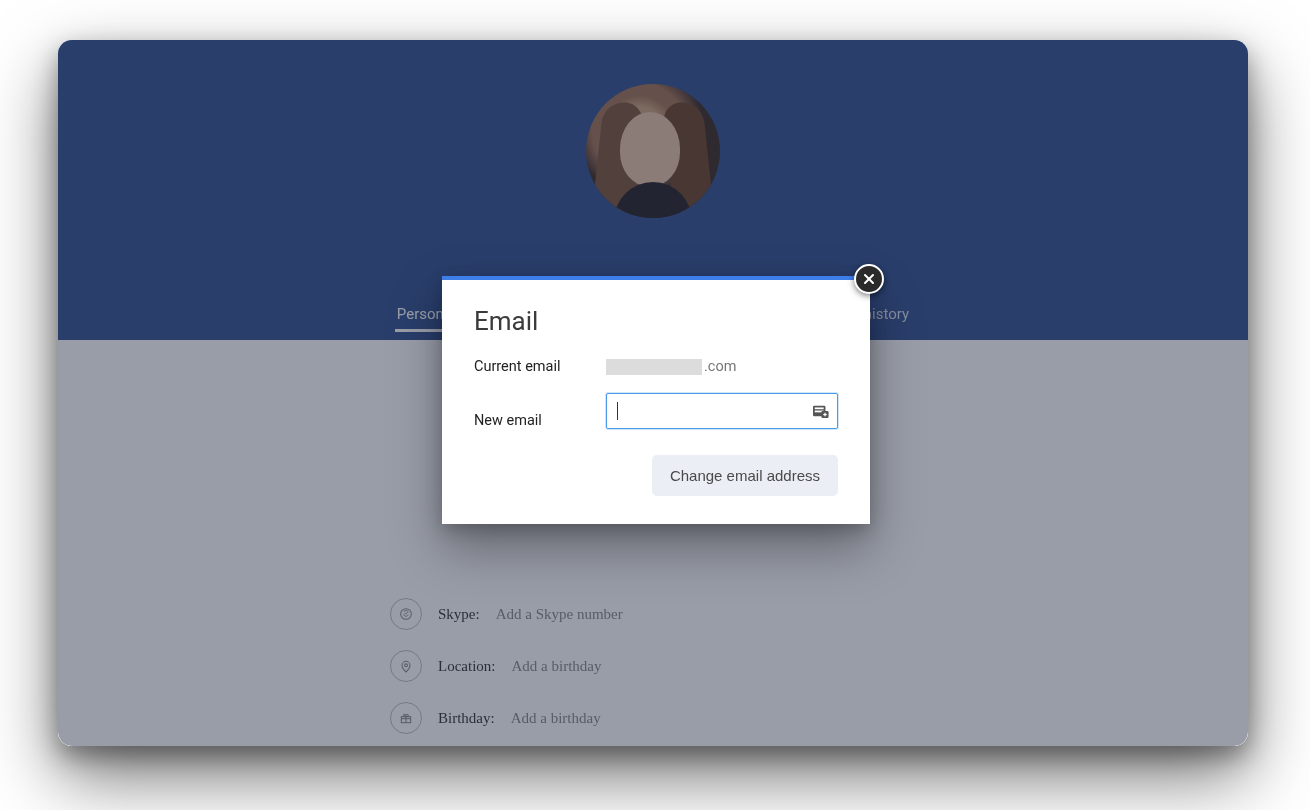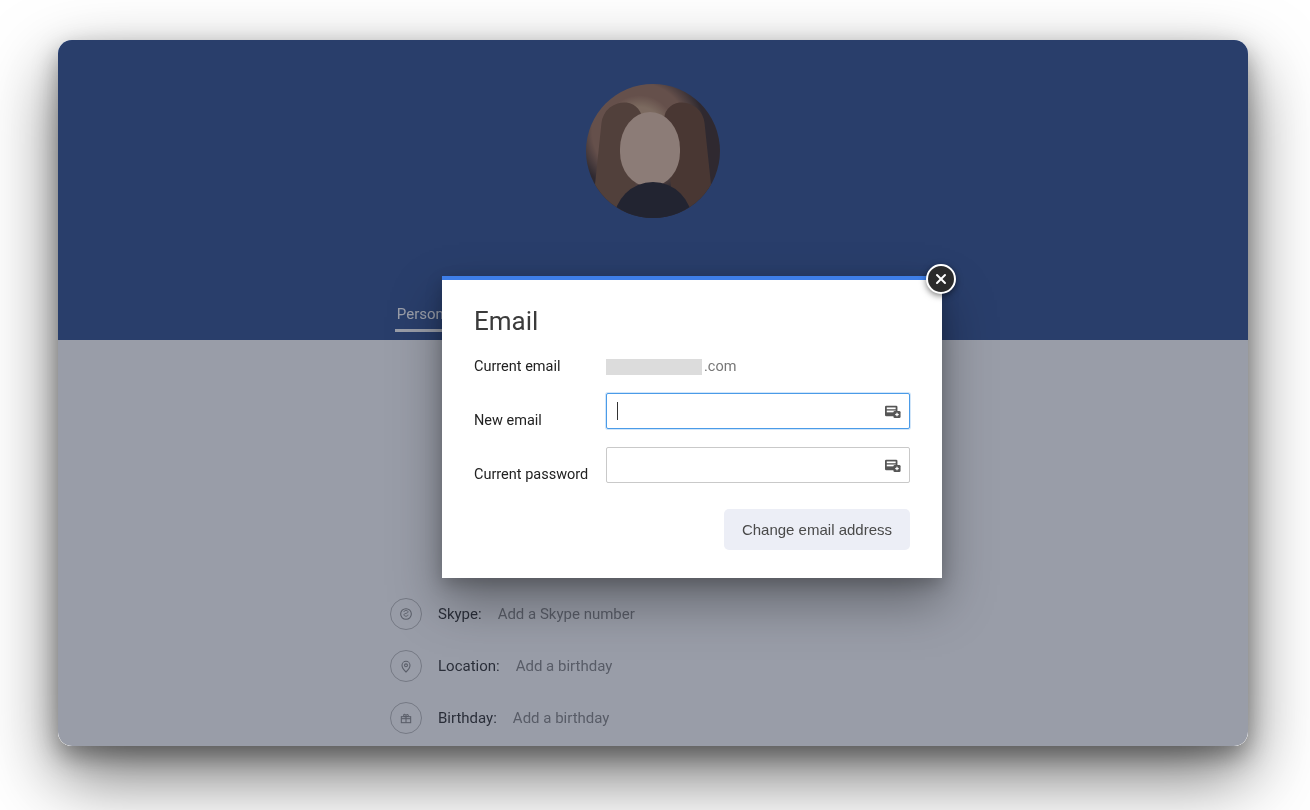--- a/index.html
+++ b/index.html
@@ -59,20 +59,21 @@
     position: absolute;
     top: 300px; left: 0; right: 0; bottom: 0;
     background: #fff;
     padding-top: 50px;
   }
   .profile-list {
     margin-left: 332px;
     display: flex;
     flex-direction: column;
     gap: 20px;
+    font-family: Liberation Serif, serif;
   }
   .row {
     display: flex;
     align-items: center;
     gap: 16px;
   }
   .row-icon {
     width: 32px; height: 32px;
     border: 1.4px solid #bdbdbd;
     border-radius: 50%;
@@ -90,21 +91,21 @@
     position: absolute;
     inset: 0;
     background: rgba(33,42,65,0.46);
     border-radius: 14px;
   }
   
   .modal {
     position: absolute;
     left: 384px;
     top: 236px;
-    width: 500px;
+    width: 428px;
     background: #fff;
     border-top: 4px solid #3e7ee8;
     box-shadow: 0 24px 48px rgba(0,0,0,0.35), 0 6px 16px rgba(0,0,0,0.2);
     padding: 18px 32px 28px 32px;
   }
   .modal h2 {
     font-weight: 400;
     font-size: 26px;
     color: #3b3b3b;
     margin: 8px 0 22px 0;
@@ -291,36 +292,20 @@
               <rect x="3" y="5" width="10" height="2" fill="#fff"></rect>
               <rect x="3" y="8.5" width="10" height="2" fill="#fff"></rect>
               <rect x="10.5" y="9" width="8" height="8" rx="1.5" fill="#555"></rect>
               <line x1="12.5" y1="13" x2="16.5" y2="13" stroke="#fff" stroke-width="1.4"></line>
               <line x1="14.5" y1="11" x2="14.5" y2="15" stroke="#fff" stroke-width="1.4"></line>
             </svg>
         </span>
       </div>
     </div>
 
-    <div class="form-row">
-      <div class="form-label">Current password</div>
-      <div class="input-wrap">
-        <input type="password" class="text-input" value="" style="">
-        <span class="pw-icon">
-          <svg viewBox="0 0 20 18">
-              <rect x="1" y="3" width="14" height="12" rx="1.5" fill="#555"></rect>
-              <rect x="3" y="5" width="10" height="2" fill="#fff"></rect>
-              <rect x="3" y="8.5" width="10" height="2" fill="#fff"></rect>
-              <rect x="10.5" y="9" width="8" height="8" rx="1.5" fill="#555"></rect>
-              <line x1="12.5" y1="13" x2="16.5" y2="13" stroke="#fff" stroke-width="1.4"></line>
-              <line x1="14.5" y1="11" x2="14.5" y2="15" stroke="#fff" stroke-width="1.4"></line>
-            </svg>
-        </span>
-      </div>
-    </div>
 
     <div class="modal-actions">
       <button class="btn-submit">Change email address</button>
     </div>
 
     <div class="close-btn">
       <span>
         <svg viewBox="0 0 12 12">
             <line x1="2" y1="2" x2="10" y2="10" stroke="#fff" stroke-width="2" stroke-linecap="round"></line>
             <line x1="10" y1="2" x2="2" y2="10" stroke="#fff" stroke-width="2" stroke-linecap="round"></line>

